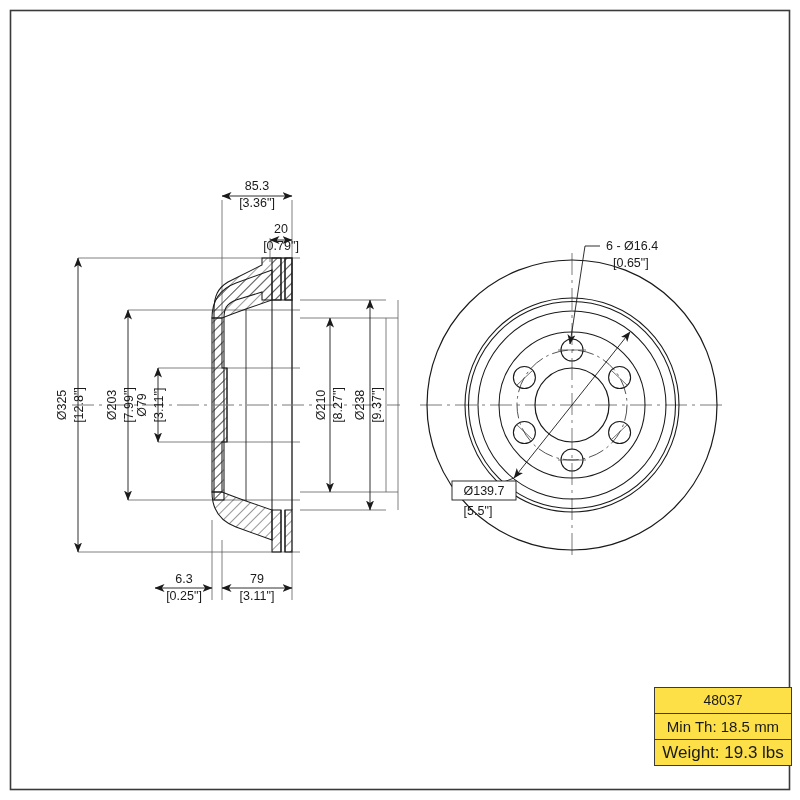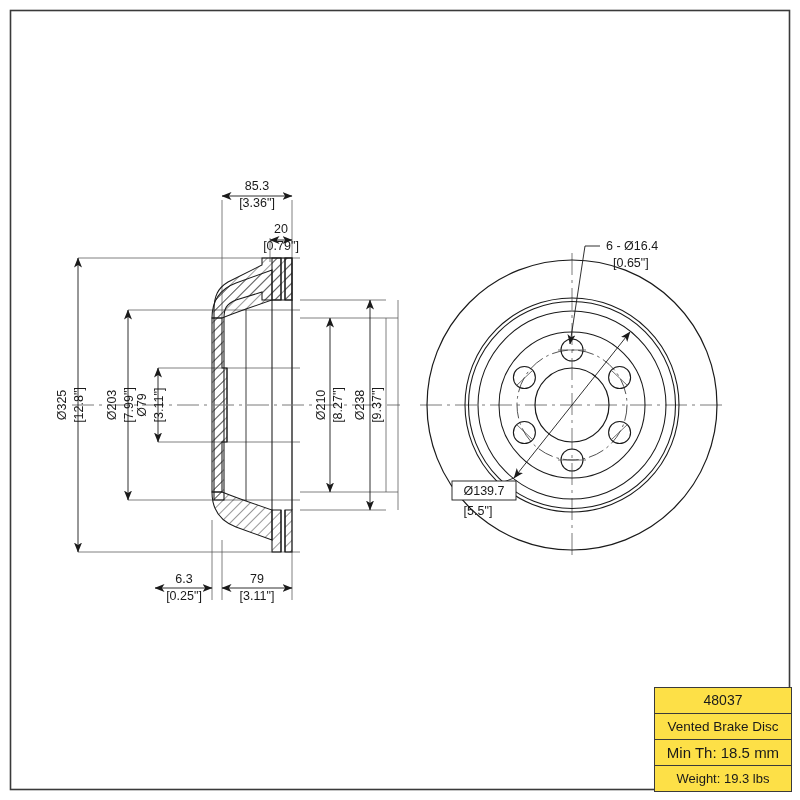--- a/index.html
+++ b/index.html
@@ -7,21 +7,21 @@
        font-family:"Liberation Sans","DejaVu Sans",sans-serif;}
   #sheet{position:relative;width:800px;height:800px;background:#fff;}
   #sheet svg{display:block;}
   .tb-wrap{position:absolute;left:654px;top:687px;width:136px;
            border:1px solid #3a3a3a;border-bottom:none;background:#fde047;}
   .tb-row{border-bottom:1px solid #3a3a3a;height:25px;line-height:25px;
           text-align:center;color:#1a1a1a;font-size:13.5px;white-space:nowrap;}
   .tb-row.r0{font-size:14px;}
   .tb-row.r1{font-size:13.5px;}
   .tb-row.r2{font-size:15px;}
-  .tb-row.r3{font-size:13px;text-align:center;}
+  .tb-row.r3{font-size:17px;text-align:center;}
 </style>
 </head>
 <body>
 
 <div id="sheet">
 
   <svg width="800" height="800" viewBox="0 0 800 800">
 
     <defs>
       <marker id="ar-r" markerWidth="10" markerHeight="8" refX="9.5" refY="4" orient="auto" markerUnits="userSpaceOnUse">
@@ -209,18 +209,17 @@
 
       <rect x="452" y="481" width="64" height="19" fill="#fff" stroke="#1a1a1a" stroke-width="0.9"></rect>
       <text x="484" y="495" text-anchor="middle">Ø139.7</text>
       <text x="478" y="515" text-anchor="middle">[5.5"]</text>
     </g>
 
   </svg>
 
   <div class="tb-wrap">
     <div class="tb-row r0">48037</div>
-    <div class="tb-row r1">Vented Brake Disc</div>
     <div class="tb-row r2">Min Th: 18.5 mm</div>
     <div class="tb-row r3">Weight: 19.3 lbs</div>
   </div>
 
 </div>
 
 </body></html>

